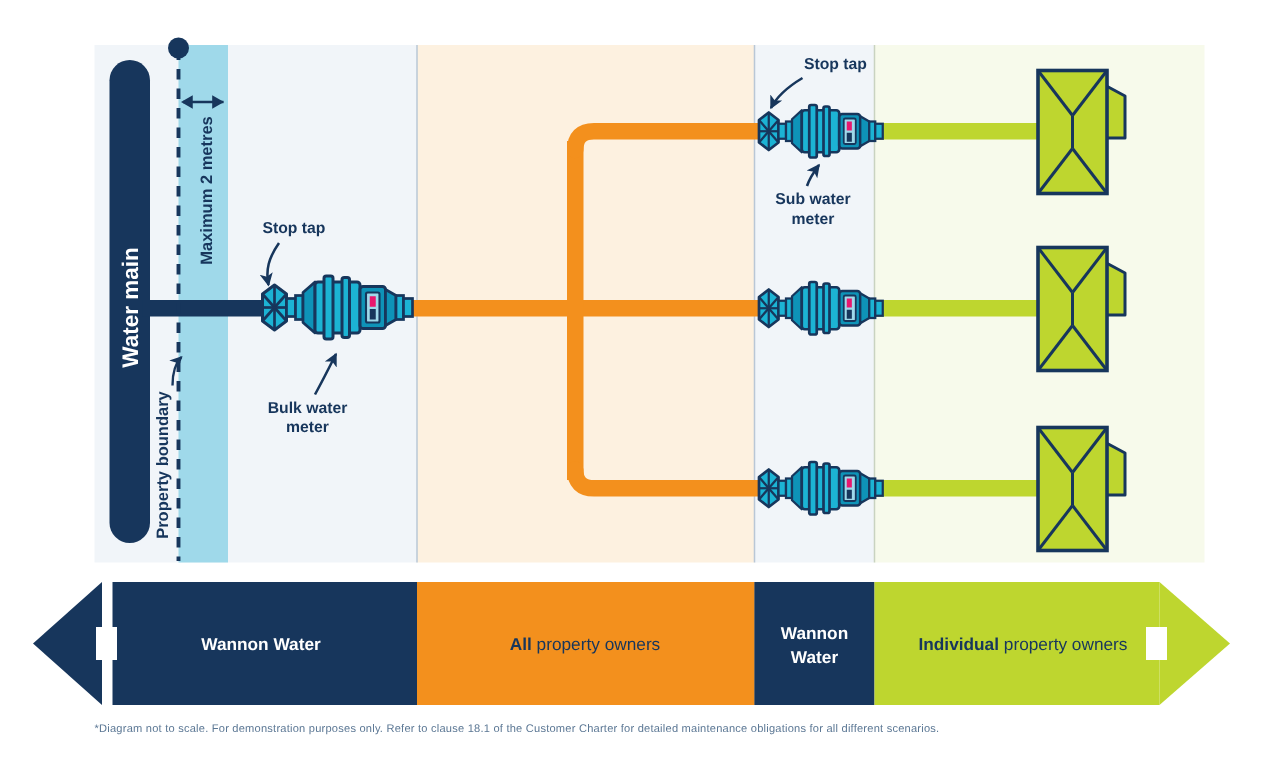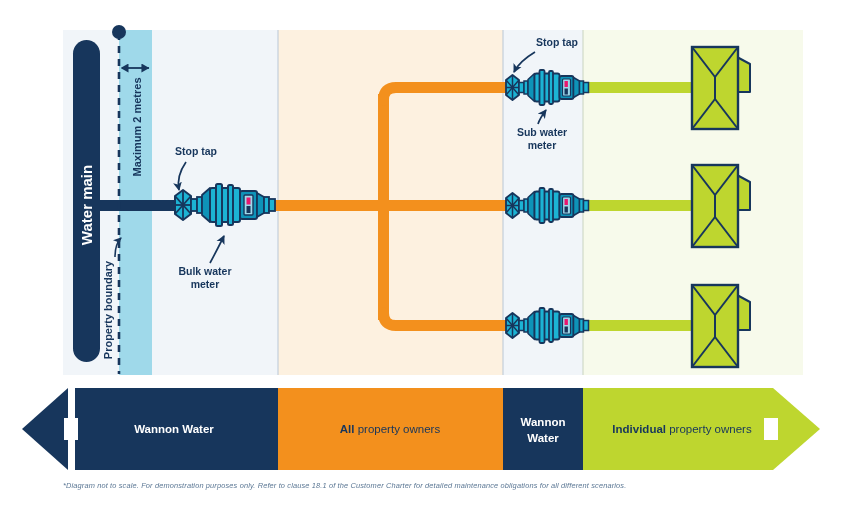--- a/index.html
+++ b/index.html
@@ -15,21 +15,21 @@
   .lbl{
     font-family:"Liberation Sans", sans-serif;
     fill:#17365c;
   }
   .lbl-sm{font-size:10.5px;font-weight:700;}
   .lbl-vert{font-size:11px;font-weight:700;}
   .legend-text{font-size:11.5px;}
   .legend-bold{font-weight:700;}
   .footnote{
     position:absolute;left:63px;top:481px;width:740px;
-    font-size:7.4px;font-style:italic;color:#5b7794;
+    font-size:7.4px;color:#5b7794;
     font-family:"Liberation Sans", sans-serif;
     letter-spacing:0.02em;white-space:nowrap;
   }
   .wm-text{font-size:15px;font-weight:700;fill:#ffffff;}
   .legend-navy{fill:#ffffff;font-size:11.5px;}
 </style>
 </head>
 <body>
 
 <div id="stage">

